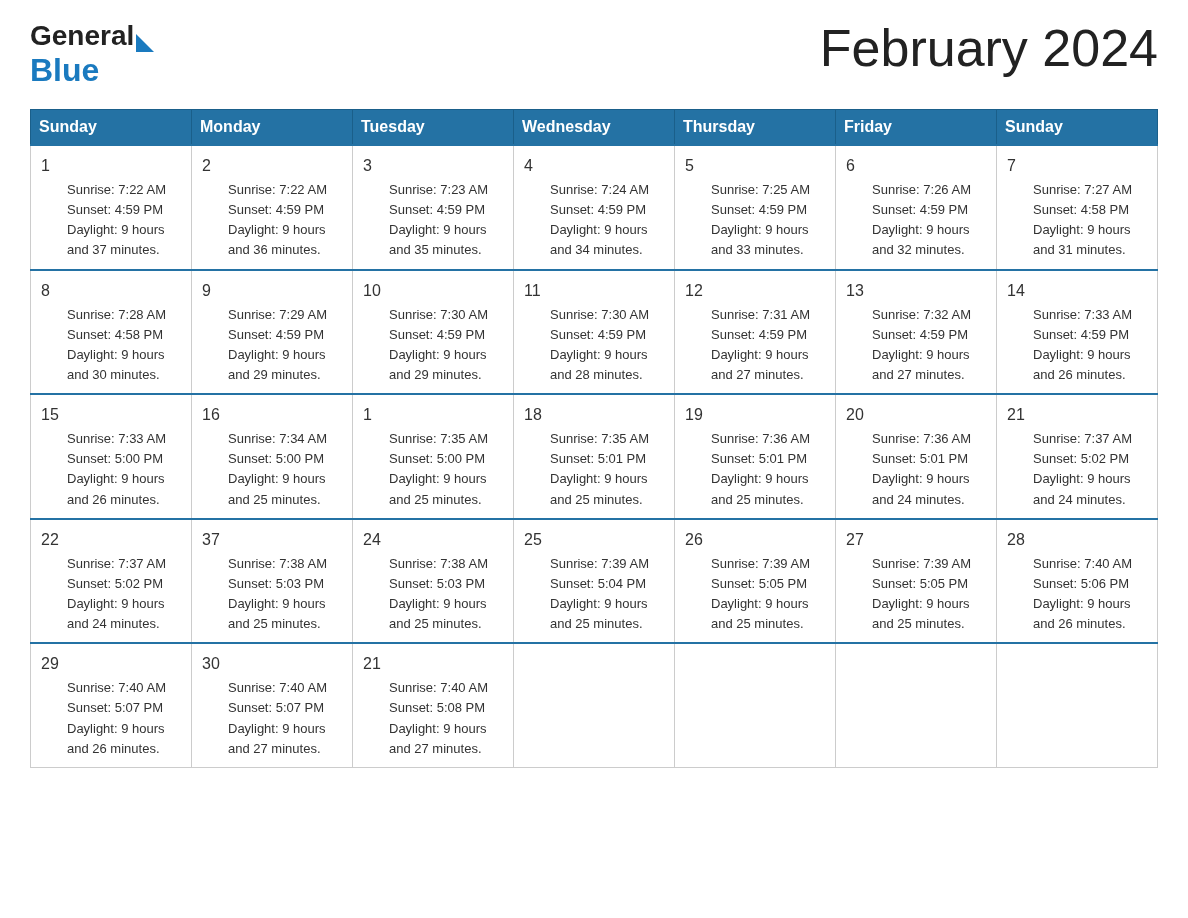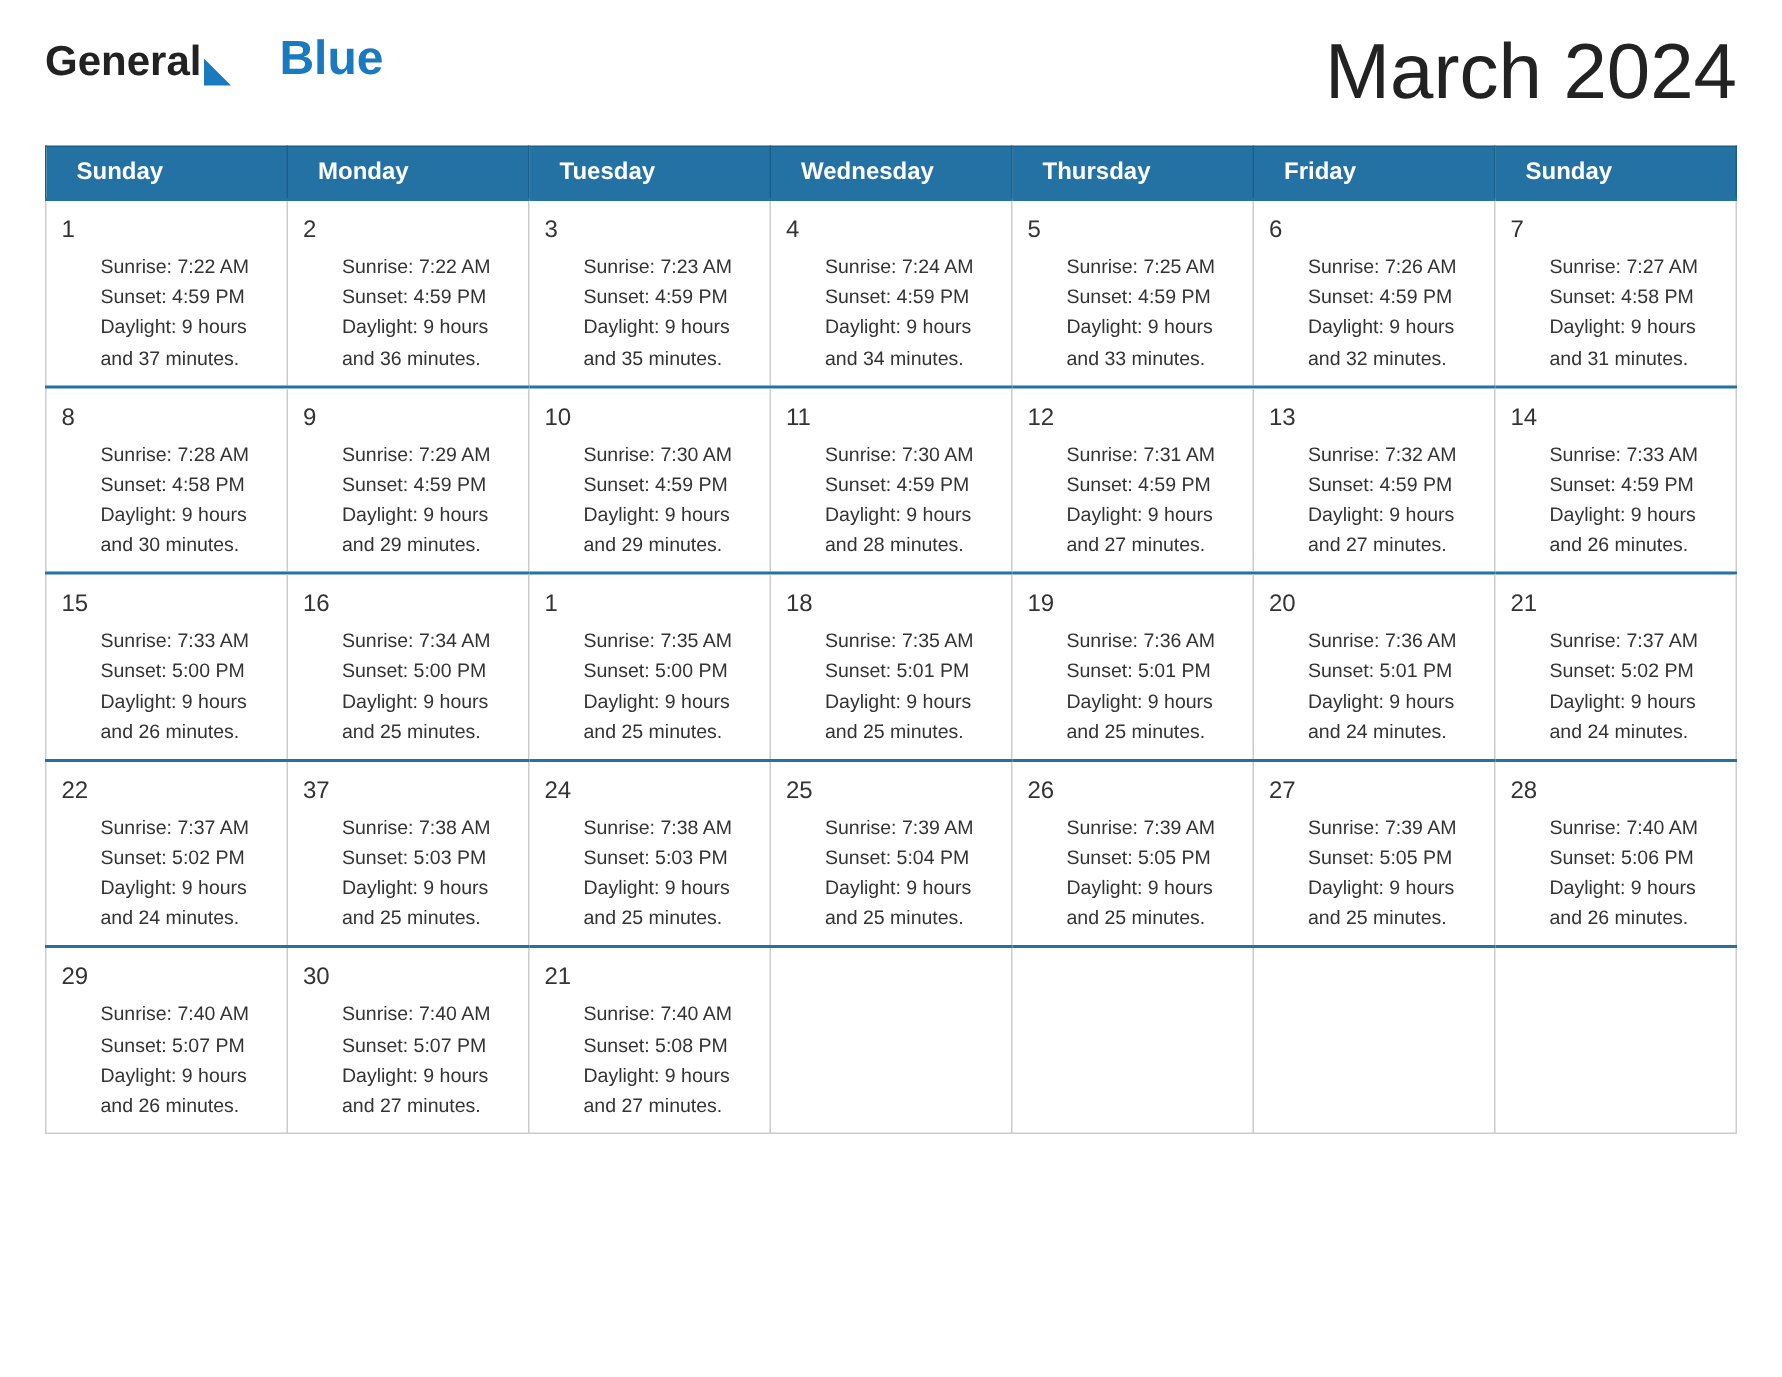--- a/index.html
+++ b/index.html
@@ -34,21 +34,21 @@
       width: 0;
       height: 0;
       border-left: 18px solid #1a7abf;
       border-top: 18px solid transparent;
       border-bottom: 0px solid transparent;
       margin-left: 2px;
       margin-top: 4px;
     }
     .logo-wrapper {
       display: flex;
-      gap: 32px;
+      flex-direction: column;
     }
     .logo-top {
       display: flex;
       align-items: flex-end;
     }
     .title-section {
       text-align: right;
     }
     .month-title {
       font-size: 52px;
@@ -64,21 +64,21 @@
     .calendar-table {
       width: 100%;
       border-collapse: collapse;
       table-layout: fixed;
     }
     .calendar-table th {
       background-color: #2472a4;
       color: #fff;
       font-size: 16px;
       font-weight: bold;
-      padding: 8px 20px;
+      padding: 8px 8px;
       text-align: left;
       border: 1px solid #1a5f8a;
     }
     .calendar-table td {
       vertical-align: top;
       border: 1px solid #ccc;
       padding: 8px 10px;
       height: 110px;
       font-size: 13px;
       color: #333;
@@ -109,21 +109,21 @@
   <div class="logo">
     <div class="logo-wrapper">
       <div class="logo-top">
         <span class="logo-text-general">General</span>
         <div class="logo-triangle"></div>
       </div>
       <span class="logo-text-blue">Blue</span>
     </div>
   </div>
   <div class="title-section">
-    <div class="month-title">March 2024</div>
+    <div class="month-title">February 2024</div>
   </div>
 </div>
 
 <table class="calendar-table">
   <thead>
     <tr>
     <th>Sunday</th>
         <th>Monday</th>
         <th>Tuesday</th>
         <th>Wednesday</th>

